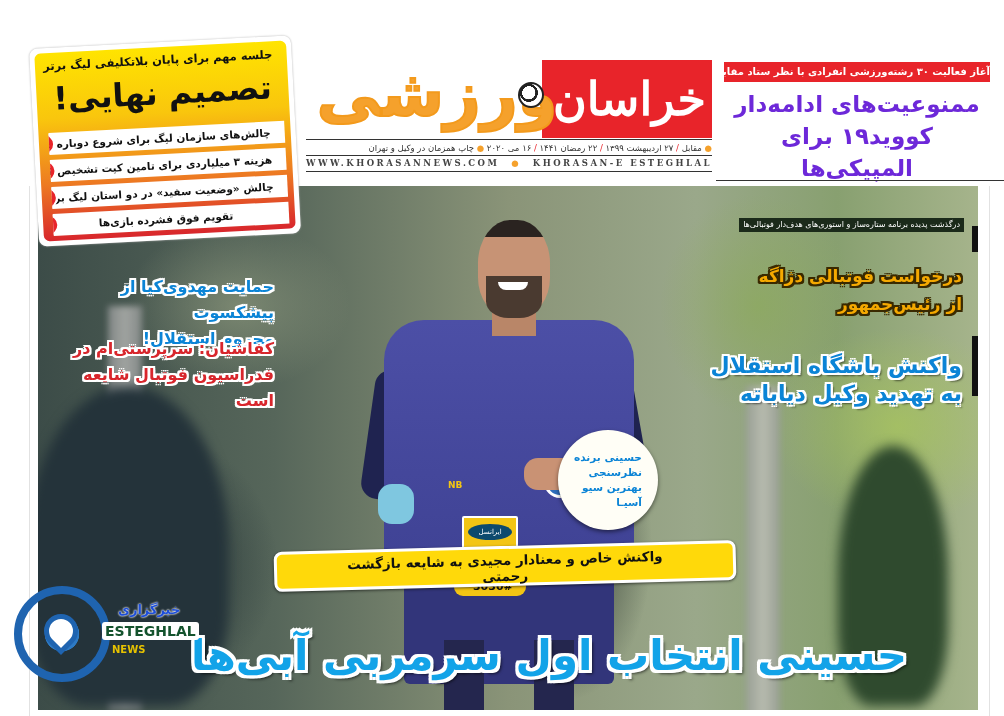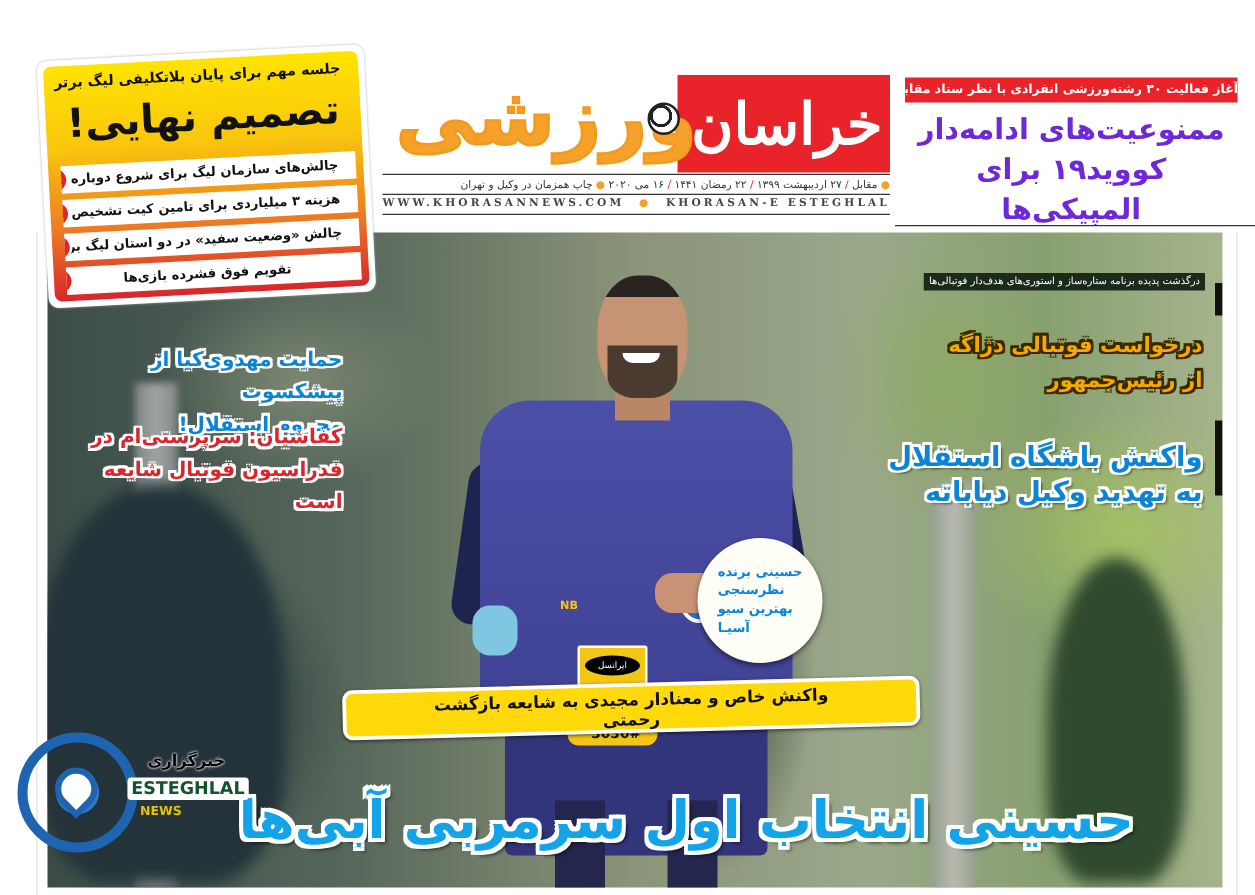--- a/index.html
+++ b/index.html
@@ -56,53 +56,53 @@
   .p-smile { position: absolute; left: 124px; top: 62px; width: 30px; height: 8px; border-radius: 0 0 12px 12px; background: #fff; }
   .p-neck { position: absolute; left: 118px; top: 92px; width: 44px; height: 24px; background: #b98668; }
   .p-shirt { position: absolute; left: 10px; top: 100px; width: 250px; height: 250px; border-radius: 40px 40px 8px 8px; background: linear-gradient(180deg, #4c4fa6, #3f4294); }
   .p-sleeve-l { position: absolute; left: -6px; top: 150px; width: 40px; height: 130px; border-radius: 16px; background: #1f2350; transform: rotate(8deg); }
   .p-sleeve-r { position: absolute; left: 222px; top: 140px; width: 42px; height: 110px; border-radius: 16px; background: #1f2350; transform: rotate(-10deg); }
   .p-hand-l { position: absolute; left: 4px; top: 264px; width: 36px; height: 40px; border-radius: 14px; background: #7fc7e0; }
   .p-hand-r { position: absolute; left: 150px; top: 238px; width: 52px; height: 32px; border-radius: 14px; background: #c99274; }
   .p-shorts { position: absolute; left: 30px; top: 344px; width: 210px; height: 120px; background: #32357a; border-radius: 6px; }
   .p-leg { position: absolute; top: 420px; width: 40px; height: 70px; background: #24264e; }
   .p-sponsor { position: absolute; left: 78px; top: 196px; width: 56px; height: 52px; background: #f3c514; border: 2px solid #fff; border-radius: 2px; }
-  .p-sponsor-oval { position: absolute; left: 4px; top: 6px; width: 44px; height: 16px; border-radius: 50%; background: #000000; color: #fff; font-size: 7px; line-height: 16px; text-align: center; }
+  .p-sponsor-oval { position: absolute; left: 4px; top: 6px; width: 44px; height: 16px; border-radius: 50%; background: #0c4a6e; color: #fff; font-size: 7px; line-height: 16px; text-align: center; }
   .p-sponsor-mtn { position: absolute; left: 0; right: 0; top: 30px; font-family: "DejaVu Sans", sans-serif; font-size: 10px; font-weight: bold; color: #1f2f7a; text-align: center; direction: ltr; }
   .p-code { position: absolute; left: 70px; top: 258px; width: 72px; height: 18px; border-radius: 9px; background: #f3c514; font-size: 11px; font-weight: bold; color: #111; text-align: center; line-height: 18px; direction: ltr; }
   .p-crest { position: absolute; left: 160px; top: 146px; width: 32px; height: 32px; border-radius: 50%; background: #2e6ebc; border: 3px solid #fff; }
   .p-brand { position: absolute; left: 64px; top: 160px; font-size: 9px; font-weight: bold; color: #f3c514; direction: ltr; }
 
   
   .right-kicker { position: absolute; right: 14px; top: 12px; height: 14px; background: #1b2a1a; color: #fff; font-size: 8px; line-height: 14px; padding: 0 4px; white-space: nowrap; margin-top: 20px; }
   .rh { position: absolute; right: 16px; text-align: right; font-weight: bold; line-height: 28px; white-space: nowrap;
         text-shadow: -2px -2px 0 #fff, 2px -2px 0 #fff, -2px 2px 0 #fff, 2px 2px 0 #fff, 0 2px 0 #fff, 0 -2px 0 #fff, 2px 0 0 #fff, -2px 0 0 #fff, 3px 3px 2px rgba(0,0,0,0.5); }
   .rh-1 { top: 34px; font-size: 17px; color: #9c1a6b; }
   .rh-2 { top: 76px; font-size: 17px; color: #f5a900; text-shadow: -2px -2px 0 #3a2a00, 2px -2px 0 #3a2a00, -2px 2px 0 #3a2a00, 2px 2px 0 #3a2a00, 0 2px 0 #3a2a00, 0 -2px 0 #3a2a00, 2px 0 0 #3a2a00, -2px 0 0 #3a2a00; }
   .rh-3 { top: 166px; font-size: 22px; color: #0b84d6; }
   .rh-bar { position: absolute; right: 0; width: 6px; background: #111; }
 
   .lh { position: absolute; left: 6px; width: 230px; text-align: right; font-weight: bold; font-size: 16px; line-height: 26px; white-space: nowrap;
         text-shadow: -2px -2px 0 #fff, 2px -2px 0 #fff, -2px 2px 0 #fff, 2px 2px 0 #fff, 0 2px 0 #fff, 0 -2px 0 #fff, 2px 0 0 #fff, -2px 0 0 #fff; }
   .lh-1 { top: 88px; color: #0b84d6; }
   .lh-2 { top: 150px; color: #d8262c; }
 
   .circle-badge { position: absolute; left: 520px; top: 244px; width: 100px; height: 100px; border-radius: 50%; background: #fffef6; box-shadow: 0 2px 4px rgba(0,0,0,0.5); display: flex; align-items: center; justify-content: center; }
-  .circle-text { color: #0b84d6; font-size: 10.5px; font-weight: bold; line-height: 15px; text-align: left; white-space: pre-line; }
+  .circle-text { color: #0b84d6; font-size: 10.5px; font-weight: bold; line-height: 15px; text-align: right; white-space: pre-line; }
 
   .yellow-strip { position: absolute; left: 236px; top: 360px; width: 462px; height: 40px; transform: rotate(-1.5deg); background: #ffd90a; border: 3px solid #fff; border-radius: 8px; box-shadow: 0 1px 3px rgba(0,0,0,0.6); font-size: 13.5px; font-weight: bold; color: #111; text-align: center; line-height: 16px; padding-top: 3px; white-space: pre-line; }
 
   .main-headline { position: absolute; left: 146px; top: 430px; width: 730px; text-align: center; font-weight: bold; font-size: 42px; color: #12a3e8; line-height: 80px; white-space: nowrap;
         text-shadow: -3px -3px 0 #fff, 3px -3px 0 #fff, -3px 3px 0 #fff, 3px 3px 0 #fff, 0 3px 0 #fff, 0 -3px 0 #fff, 3px 0 0 #fff, -3px 0 0 #fff, 4px 4px 3px rgba(0,0,0,0.6); }
 
   
   .watermark { position: absolute; left: 14px; top: 586px; width: 170px; height: 120px; direction: ltr; }
   .wm-ball { position: absolute; left: 0; top: 0; width: 96px; height: 96px; border-radius: 50%; border: 8px solid #1f64b0; background: radial-gradient(circle at 50% 50%, #2d7ac4 0 30%, transparent 31%); }
   .wm-pin { position: absolute; left: 30px; top: 28px; width: 34px; height: 34px; border: 5px solid #1f64b0; border-radius: 50% 50% 50% 0; transform: rotate(-45deg); background: #fff; }
-  .wm-persian { position: absolute; left: 104px; top: 16px; font-size: 13px; font-weight: bold; color: #000000; text-shadow: 0 0 2px #fff, 0 0 2px #fff; }
+  .wm-persian { position: absolute; left: 104px; top: 16px; font-size: 13px; font-weight: bold; color: #1d4ed8; text-shadow: 0 0 2px #fff, 0 0 2px #fff; }
   .wm-name { position: absolute; left: 88px; top: 36px; background: #fff; padding: 0 3px; font-family: "DejaVu Sans", sans-serif; font-size: 14px; font-weight: bold; color: #14532d; line-height: 18px; border-radius: 3px; }
   .wm-news { position: absolute; left: 98px; top: 58px; font-family: "DejaVu Sans", sans-serif; font-size: 10px; font-weight: bold; color: #e6c200; }
 </style>
 </head>
 <body>
 
 <div class="frame-line-left"></div>
 <div class="frame-line-right"></div>
 
 <div class="masthead">

